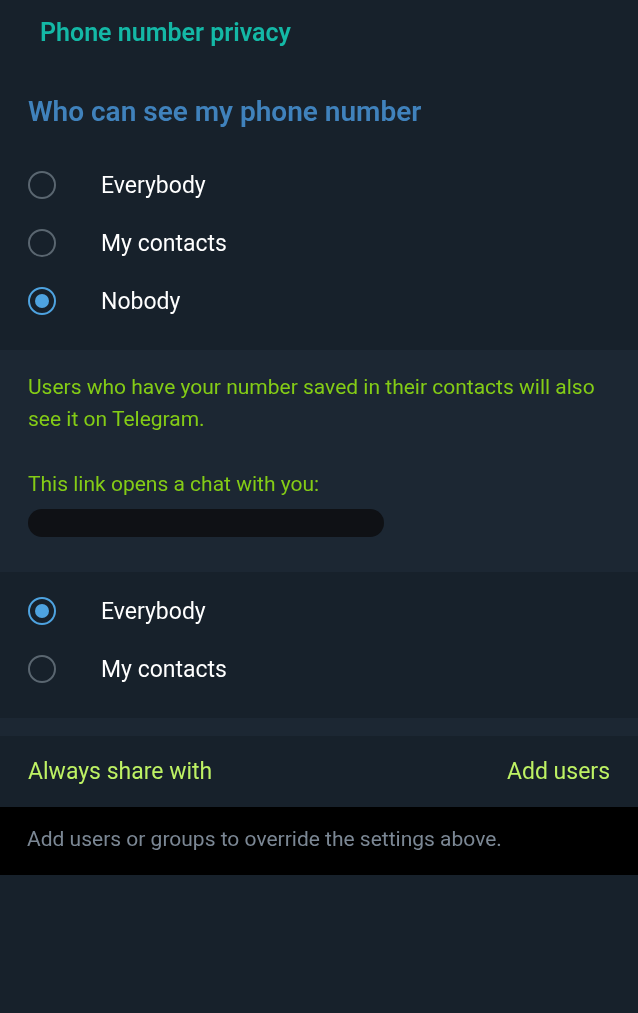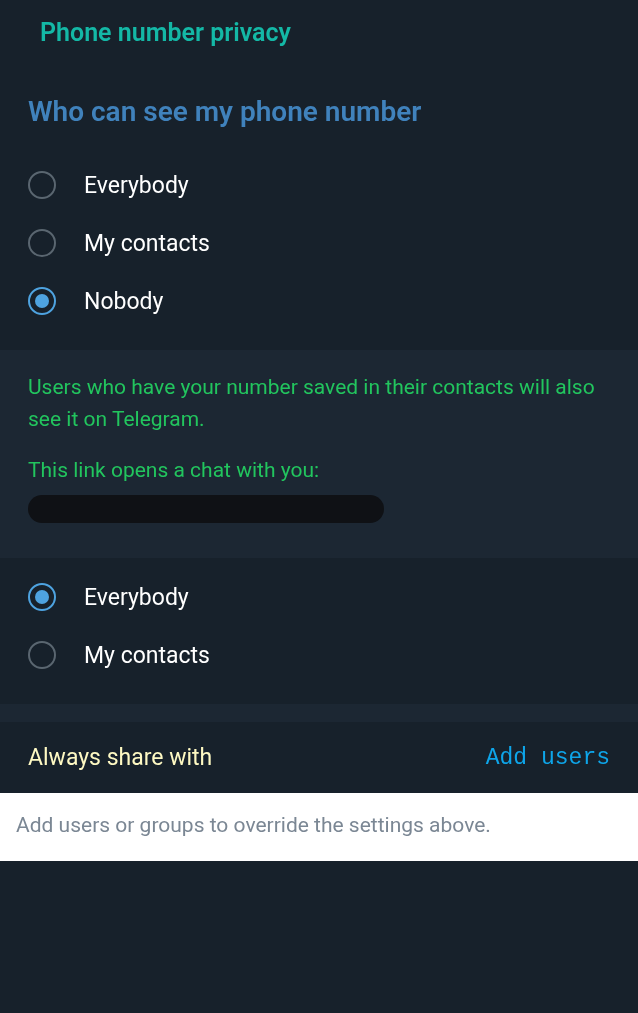--- a/index.html
+++ b/index.html
@@ -32,21 +32,21 @@
       font-size: 28px;
       font-weight: 600;
       padding: 30px 28px 18px 28px;
     }
     .radio-list {
       padding: 10px 0 20px 0;
     }
     .radio-item {
       display: flex;
       align-items: center;
-      gap: 28px;
+      gap: 45px;
       padding: 15px 28px;
       cursor: pointer;
     }
     .radio-circle {
       width: 28px;
       height: 28px;
       border-radius: 50%;
       border: 2.5px solid #5a6670;
       flex-shrink: 0;
       display: flex;
@@ -64,26 +64,26 @@
       background: #4ea3e0;
     }
     .radio-label {
       font-size: 23px;
       font-weight: 400;
       color: #ffffff;
     }
     .description-block {
       background: #1c2733;
       padding: 22px 28px 26px 28px;
-      color: #22c55e;
+      color: #84cc16;
       font-size: 21px;
       line-height: 1.5;
     }
     .description-block .desc-line2 {
-      margin-top: 20px;
+      margin-top: 34px;
     }
     .redacted {
       display: inline-block;
       width: 356px;
       height: 28px;
       background: #0f1115;
       border-radius: 14px;
       margin-top: 8px;
     }
     .gap-strip {
@@ -92,30 +92,29 @@
     }
     .exception-row {
       display: flex;
       align-items: center;
       justify-content: space-between;
       padding: 22px 28px 22px 28px;
       cursor: pointer;
     }
     .exception-label {
       font-size: 23px;
-      color: #fef9c3;
+      color: #bef264;
     }
     .exception-action {
       font-size: 23px;
-      color: #0ea5e9;
-      font-family: Liberation Mono, monospace;
+      color: #bef264;
     }
     .footer-desc {
-      background: #ffffff;
-      padding: 20px 28px 24px 16px;
+      background: #000000;
+      padding: 20px 28px 24px 27px;
       color: #7b8794;
       font-size: 21px;
     }
     .section-header.addex {
       padding-top: 28px;
       padding-bottom: 22px;
     }
   </style>
 </head>
 <body>

